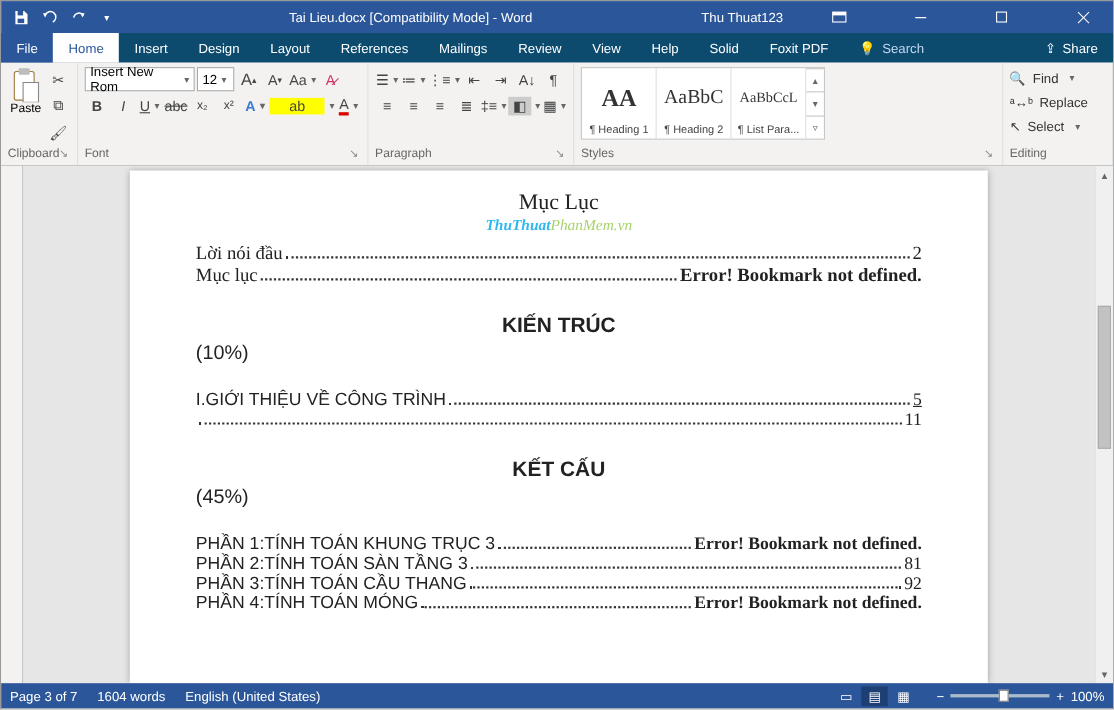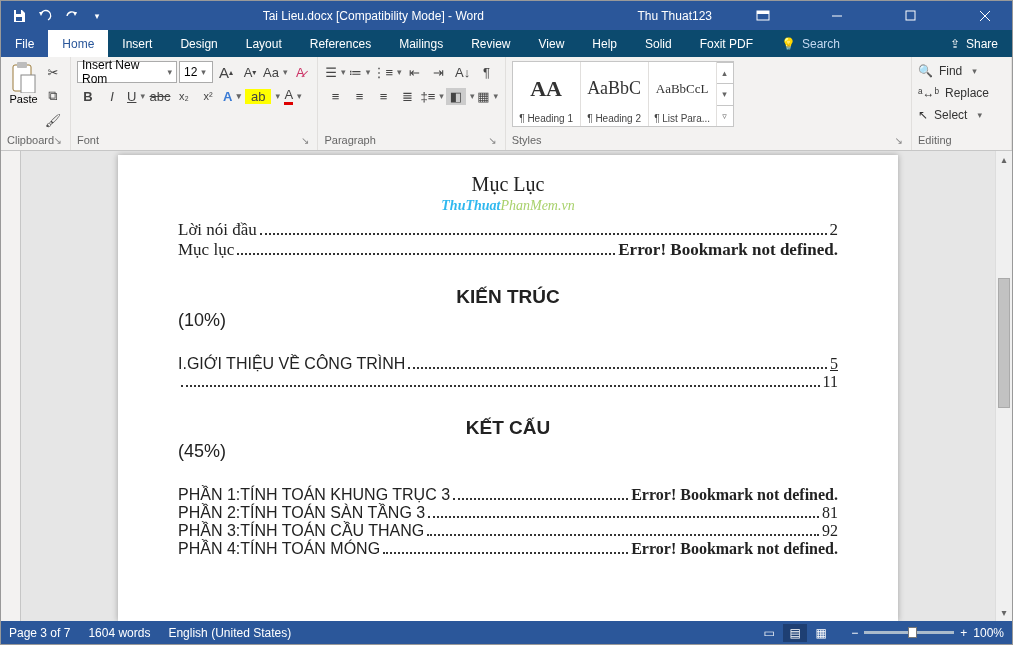--- a/index.html
+++ b/index.html
@@ -195,21 +195,21 @@
             <u>U</u>
             <span class="dd">▾</span>
           </div>
         <div class="rbtn">
             <s>abc</s>
           </div>
         <div class="rbtn small">x₂</div>
         <div class="rbtn small">x²</div>
         <div class="rbtn" style="color:#3a7bd5;font-weight:bold">A<span class="dd">▾</span></div>
         <div class="rbtn">
-            <span style="background:#ff0;padding:0 6px">ab</span>
+            <span style="background:#ff0;padding:0 18px">ab</span>
             <span class="dd">▾</span>
           </div>
         <div class="rbtn">
             <span style="border-bottom:3px solid #d00">A</span>
             <span class="dd">▾</span>
           </div>
       </div>
     </div>
     <div class="group-label"><span>Font</span><span class="launcher">↘</span></div>
   </div>

